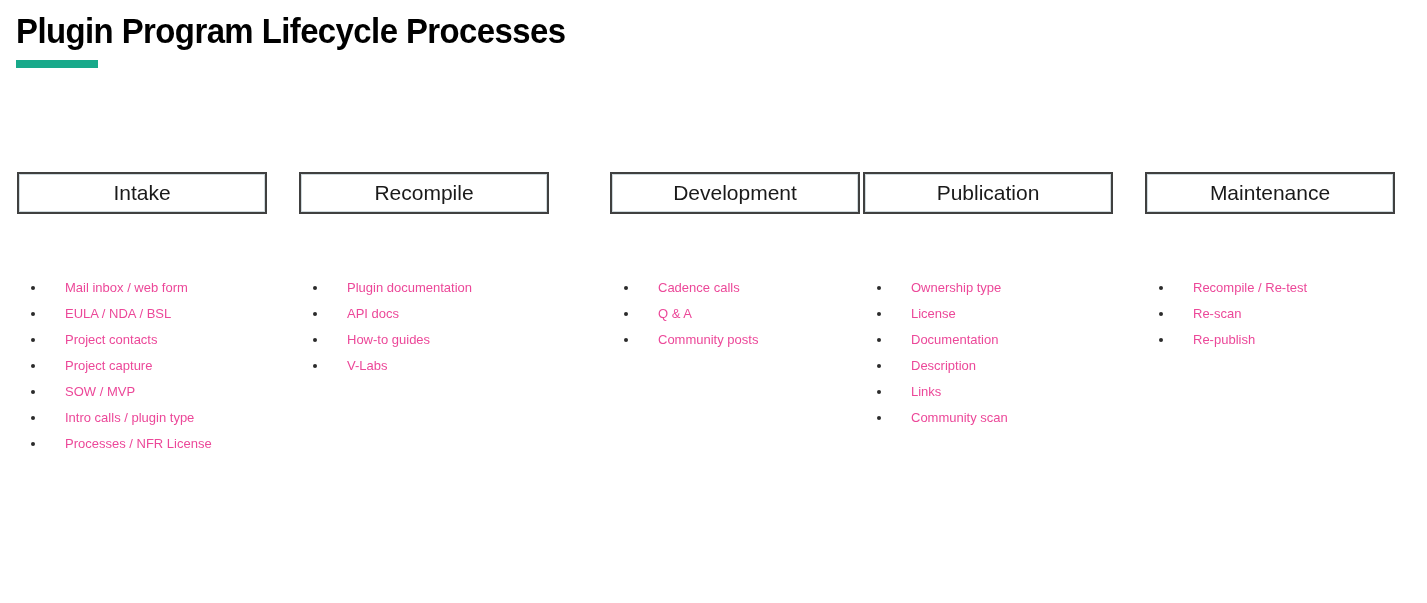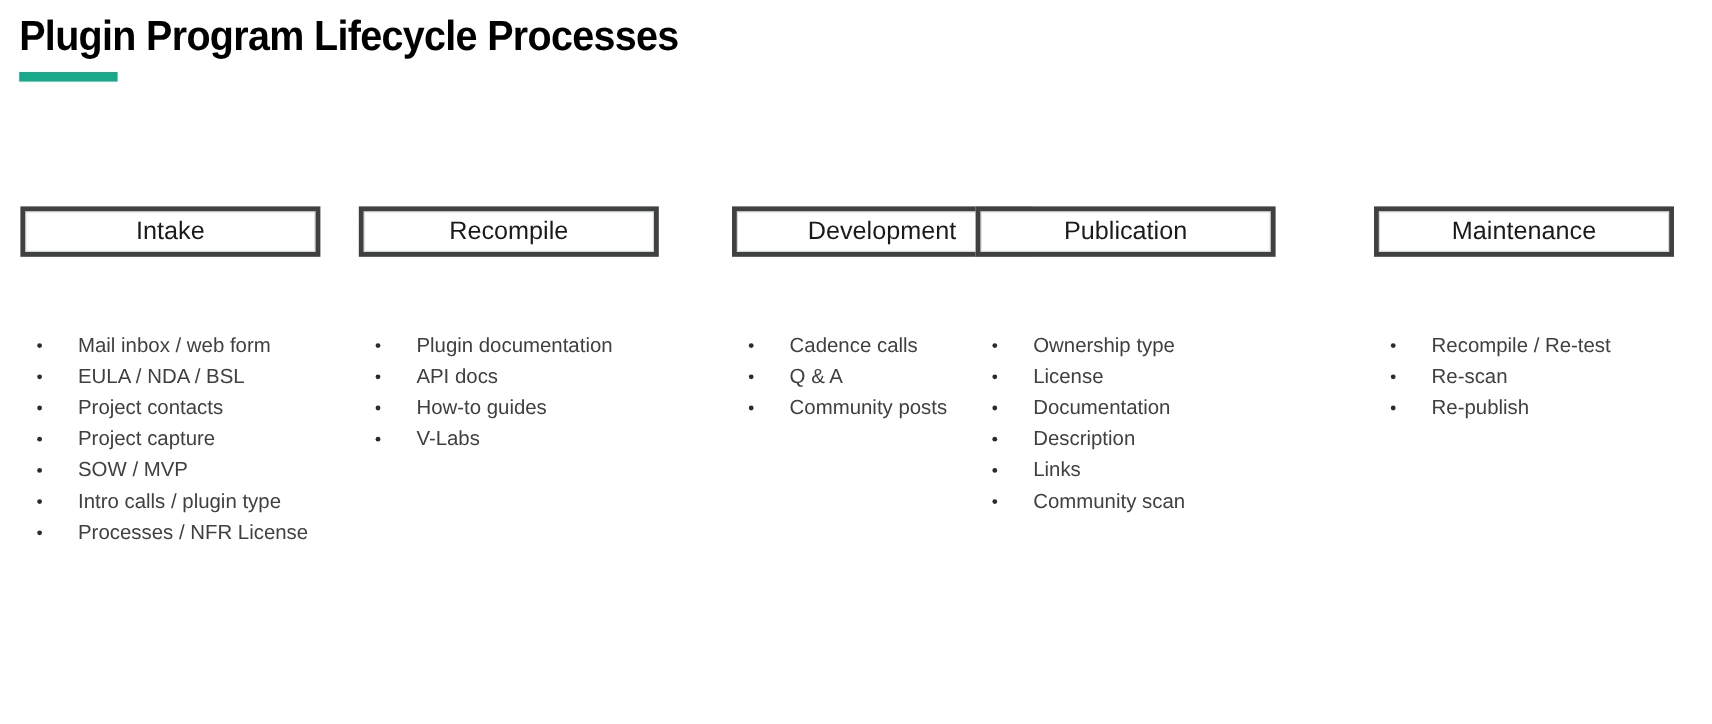--- a/index.html
+++ b/index.html
@@ -49,31 +49,31 @@
     height: 300px;
   }
   .phase-col {
     position: absolute;
     top: 0;
     width: 250px;
   }
   .phase-col.c0 { left: 17px;   }
   .phase-col.c1 { left: 299px;  }
   .phase-col.c2 { left: 581px; margin-left: 29px;  }
-  .phase-col.c3 { left: 813px;  }
+  .phase-col.c3 { left: 863px;  }
   .phase-col.c4 { left: 1145px; }
 
   
   .phase-box {
     position: relative;
     box-sizing: border-box;
     width: 250px;
     height: 42px;
     background: #ffffff;
-    border: 4px solid #404040;
+    border: 2px solid #404040;
     box-shadow: inset 0 0 0 1px #cfd9dd;
     display: flex;
     align-items: center;
     justify-content: center;
   }
   .phase-box-label {
     font-family: "Liberation Sans", sans-serif;
     font-size: 21px;
     font-weight: normal;
     color: #1a1a1a;
@@ -90,22 +90,22 @@
     margin: 0;
     padding: 0;
     list-style: none;
   }
   .phase-item {
     position: relative;
     height: 26px;
     line-height: 26px;
     padding-left: 48px;
     font-family: "Liberation Sans", sans-serif;
-    font-size: 17px;
-    color: #404040;
+    font-size: 13px;
+    color: #ec4899;
     white-space: nowrap;
   }
   .bullet-dot {
     position: absolute;
     left: 14px;
     top: 11px;
     width: 4px;
     height: 4px;
     border-radius: 50%;
     background: #2b2b2b;

